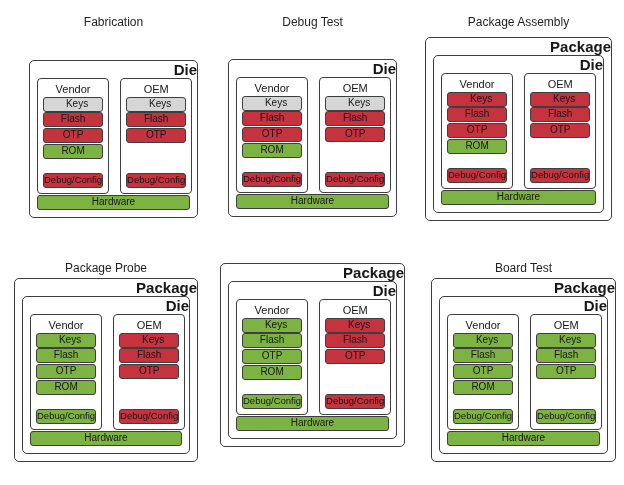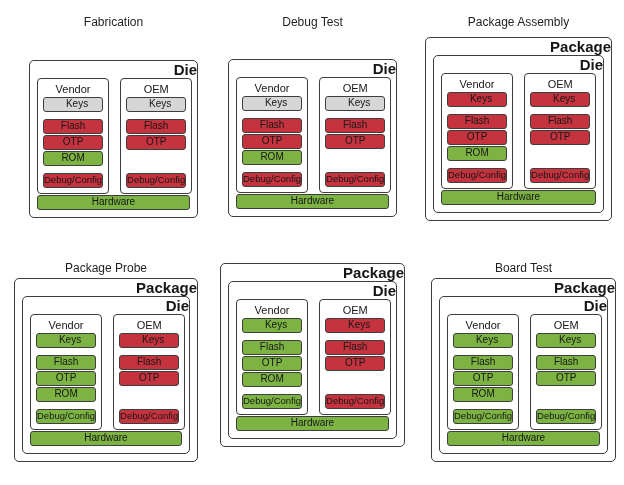--- a/index.html
+++ b/index.html
@@ -8,23 +8,23 @@
   .panel-title{height:15px;line-height:15px;font-size:12px;text-align:center;color:#1f1f1f;white-space:nowrap;}
   .big-box{border:1.5px solid #3e3e3e;border-radius:5px;background:#fff;box-sizing:border-box;}
   .mt30{margin-top:30px}.mt29{margin-top:29px}.mt7{margin-top:7px}.mt2{margin-top:2px}
   .caption{height:17px;line-height:17px;font-size:15px;text-align:right;font-weight:bold;}
   .inner{padding:0 7px 7px;}
   .columns{display:flex;gap:11px;}
   .column{flex:1;border:1.5px solid #3e3e3e;border-radius:4px;box-sizing:border-box;padding:2px 5px 5px;background:#fff;}
   .col-title{height:16px;line-height:16px;font-size:11px;text-align:center;}
   .item{height:15px;line-height:12px;box-sizing:border-box;border:1.5px solid #3e3e3e;border-radius:3px;
         font-size:10px;text-align:center;overflow:hidden;white-space:nowrap;}
-  .k{margin-bottom:7px;padding-left:8px;}
+  .k{padding-left:8px;}
   .s{margin-top:1px;}
-  .dbg{margin-top:7px;font-size:9.5px;}
+  .dbg{margin-top:14px;font-size:9.5px;}
   .ghost{visibility:hidden;}
   .hw{margin-top:1px;}
 </style>
 </head>
 <body>
 
 <div class="panel" style="left:29px;top:15px;width:169px">
   <div class="panel-title">Fabrication</div>
   <div class="big-box mt30">
     <div class="caption">Die</div>

